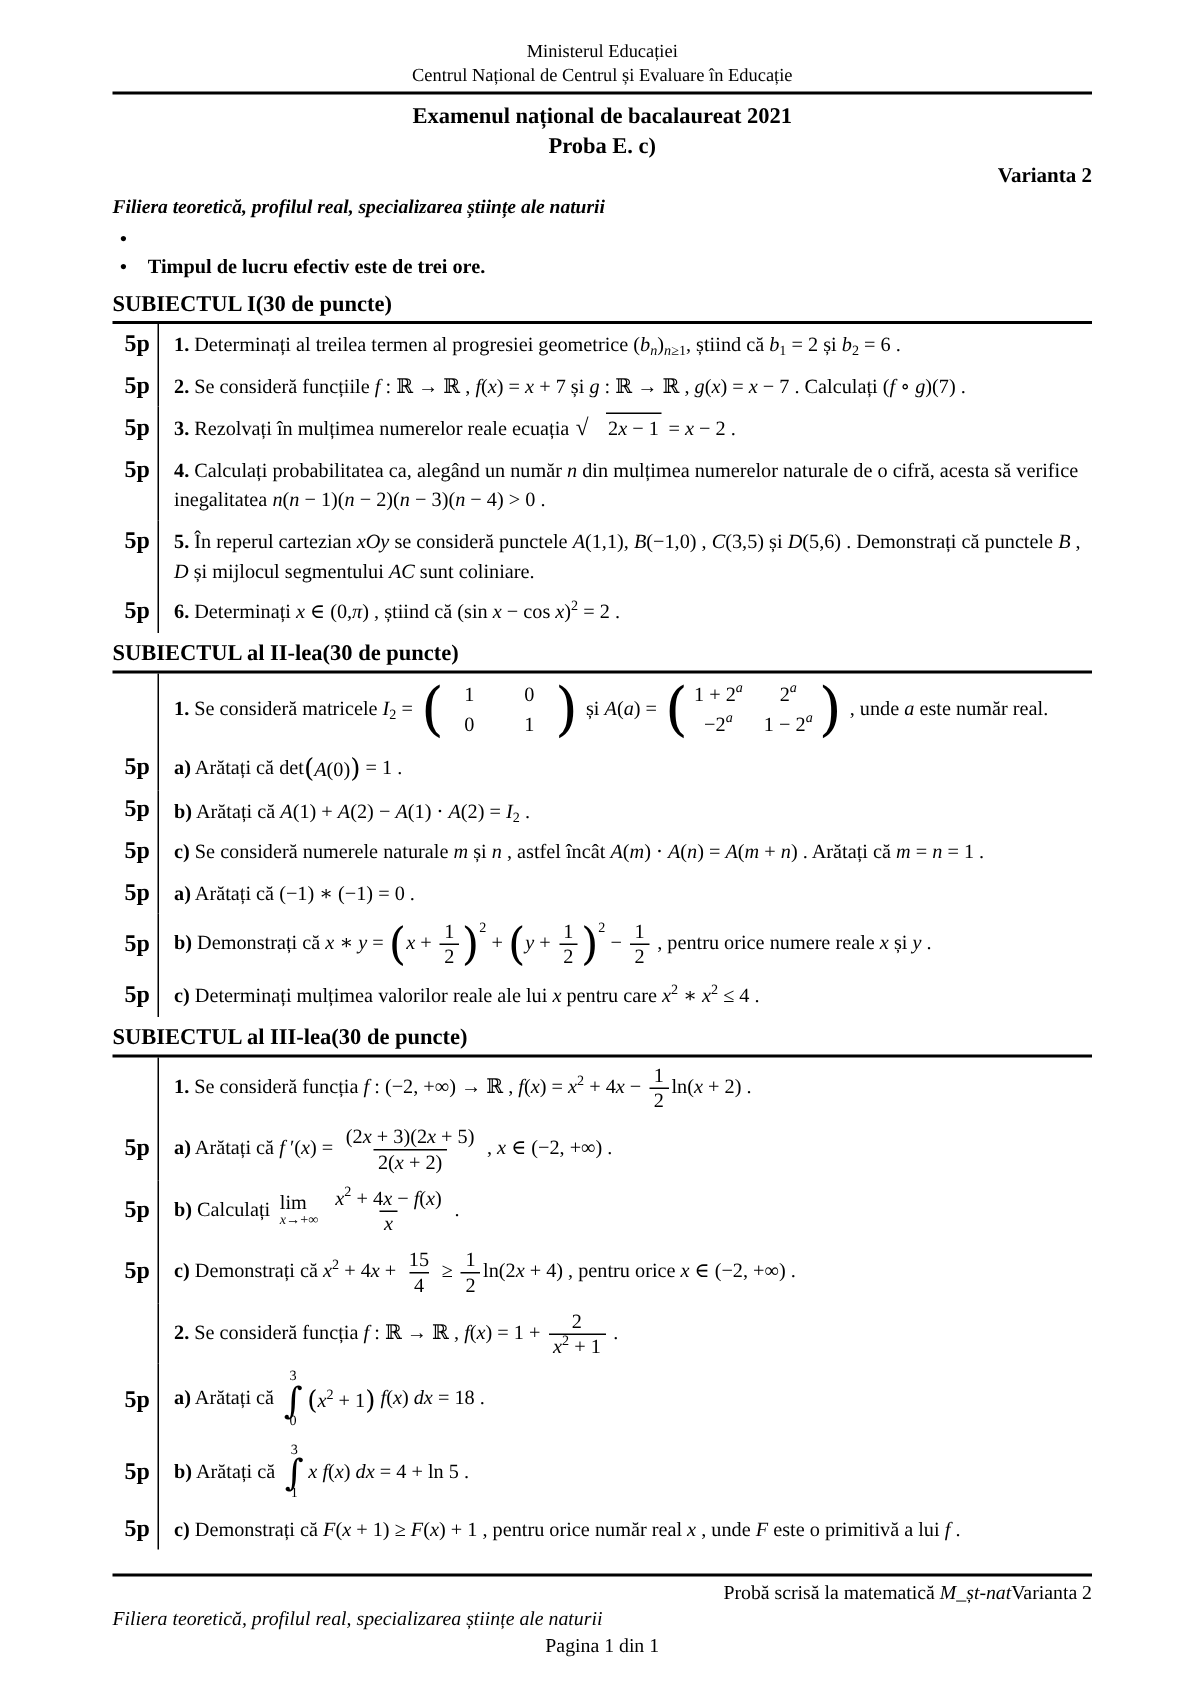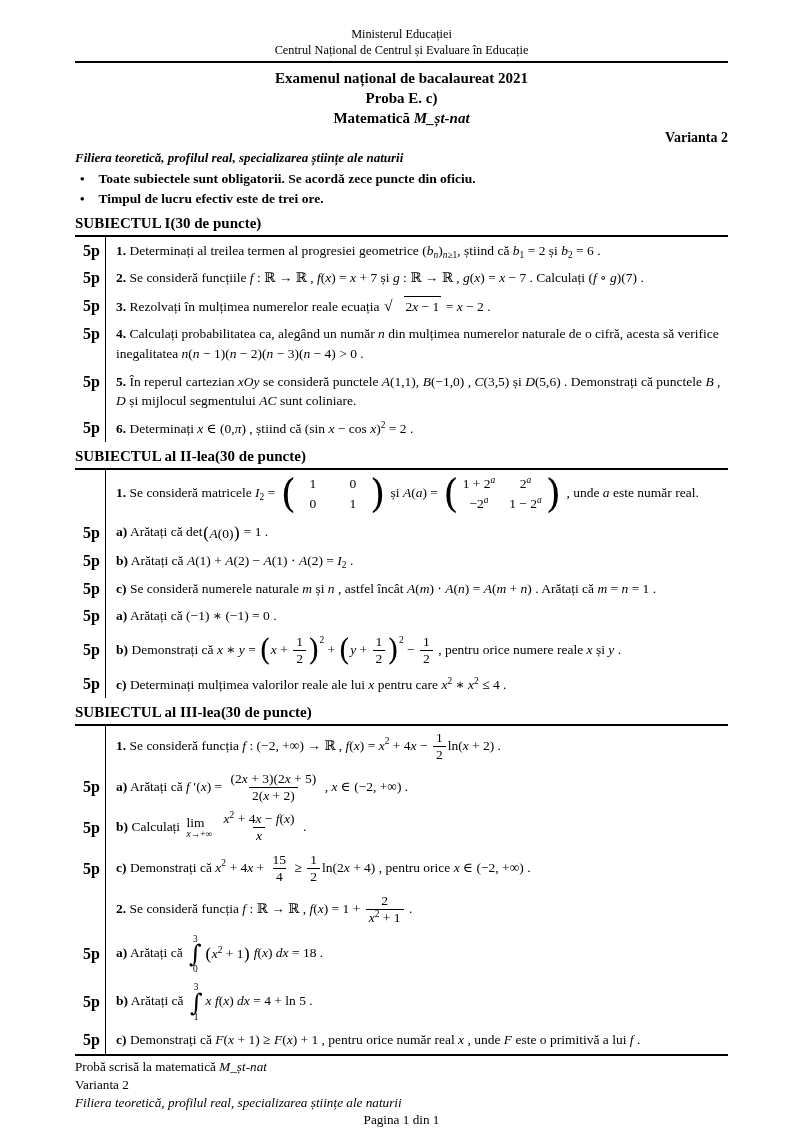--- a/index.html
+++ b/index.html
@@ -52,40 +52,38 @@
   .intg { display:inline-flex; flex-direction:column; align-items:center;
           vertical-align:middle; margin:0 3px; }
   .ib { font-size:0.7em; line-height:1.1; }
   .isign { font-size:1.8em; line-height:0.8; font-family:"DejaVu Serif",serif; }
   .limw { display:inline-flex; flex-direction:column; 
           vertical-align:middle; margin:0 3px; line-height:1.05; }
   .limt { line-height:1; }
   .limu { font-size:0.7em; margin-top:1px; white-space:nowrap; }
   footer { margin-top:auto; padding-bottom:26px; font-size:13.2px; }
   .foot-rule { border-top:2.2px solid #000; margin-bottom:2px; }
-  .foot-row { display:flex; justify-content:flex-end; line-height:1.35;flex-direction:column; }
+  .foot-row { display:flex; justify-content:flex-end; line-height:1.35; }
   .foot-filiera { font-style:italic; line-height:1.35; }
   .foot-page { text-align:center; line-height:1.35; }
 </style>
 </head>
 <body>
 
 <main class="page">
   <div class="hdr-small">Ministerul Educației</div>
   <div class="hdr-small">Centrul Național de Centrul și Evaluare în Educație</div>
   <div class="hdr-rule"></div>
   <div class="hdr-title">Examenul național de bacalaureat 2021</div>
   <div class="hdr-title">Proba E. c)</div>
-  <div class="hdr-title"><span>Matematică </span><span class="ital">M_șt-nat</span></div>
   <div class="hdr-variant">Varianta 2</div>
   <div class="hdr-filiera">Filiera teoretică, profilul real, specializarea științe ale naturii</div>
   <div class="bullets">
     <div class="bullet-item">
         <span class="bdot">•</span>
-        <span>Toate subiectele sunt obligatorii. Se acordă zece puncte din oficiu.</span>
       </div>
     <div class="bullet-item">
         <span class="bdot">•</span>
         <span>Timpul de lucru efectiv este de trei ore.</span>
       </div>
   </div>
 
   <section>
     <div class="sec-head">
       <span class="sec-title">SUBIECTUL I</span>

